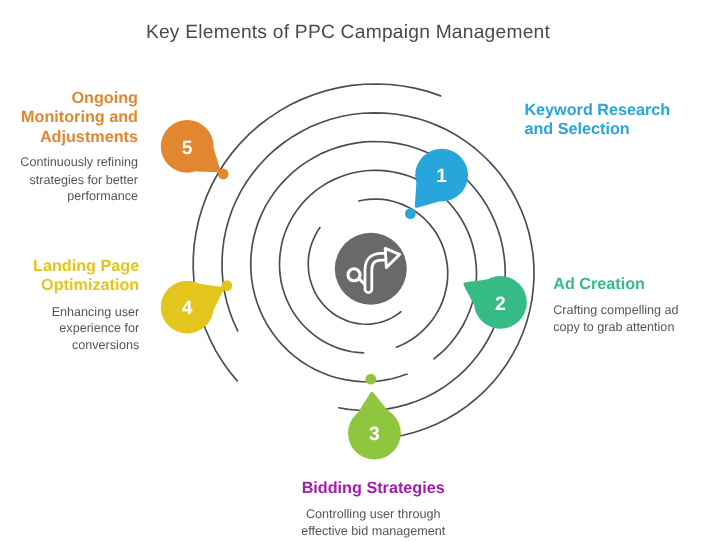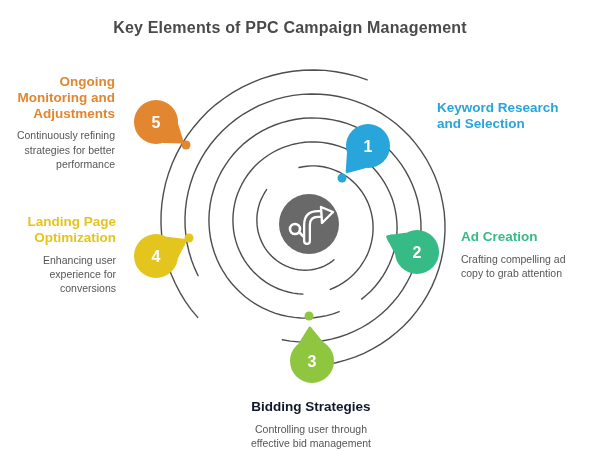--- a/index.html
+++ b/index.html
@@ -2,27 +2,27 @@
 <html><head>
 <meta charset="utf-8">
 <style>
   html,body{margin:0;padding:0;background:#fff;}
   .stage{
     position:relative;width:604px;height:452px;background:#ffffff;overflow:hidden;
     font-family:"Liberation Sans", sans-serif;
   }
   .info-title{
     position:absolute;top:19px;left:0;width:580px;text-align:center;
-    font-size:16px;font-weight:bold;color:#4a4a4a;letter-spacing:.2px;
+    font-size:16px;font-weight:normal;color:#4a4a4a;letter-spacing:.2px;
   }
   .diagram-svg{position:absolute;top:0;left:0;}
   .step-text{position:absolute;}
   .step-h{font-weight:bold;font-size:13.5px;line-height:1.17;white-space:pre-line;}
   .step-d{margin-top:7px;font-size:10.5px;line-height:1.35;color:#565656;white-space:pre-line;}
-  #block-1{left:437px;top:84px;width:152px;text-align:left;margin-top:16px;}
+  #block-1{left:437px;top:84px;width:152px;text-align:left;}
   #block-2{left:461px;top:229px;width:150px;text-align:left;}
   #block-3{left:211px;top:399px;width:200px;text-align:center;}
   #block-4{left:6px;top:214px;width:110px;text-align:right;}
   #block-5{left:6px;top:74px;width:109px;text-align:right;}
   .bubble-num{font-weight:bold;font-size:16px;fill:#ffffff;text-anchor:middle;
     font-family:"Liberation Sans", sans-serif;}
 </style>
 </head>
 <body>
 
@@ -81,21 +81,21 @@
   <div class="step-text" id="block-1">
     <div class="step-h" style="color: rgb(40, 165, 218);">Keyword Research
 and Selection</div>
   </div>
   <div class="step-text" id="block-2">
     <div class="step-h" style="color: rgb(54, 187, 135);">Ad Creation</div>
     <div class="step-d">Crafting compelling ad
 copy to grab attention</div>
   </div>
   <div class="step-text" id="block-3">
-    <div class="step-h" style="color: #0f172a; text-align: center;">Bidding Strategies</div>
+    <div class="step-h" style="color: #a21caf; text-align: center;">Bidding Strategies</div>
     <div class="step-d">Controlling user through
 effective bid management</div>
   </div>
   <div class="step-text" id="block-5">
     <div class="step-h" style="color: rgb(226, 134, 47);">Ongoing
 Monitoring and
 Adjustments</div>
     <div class="step-d">Continuously refining
 strategies for better
 performance</div>

